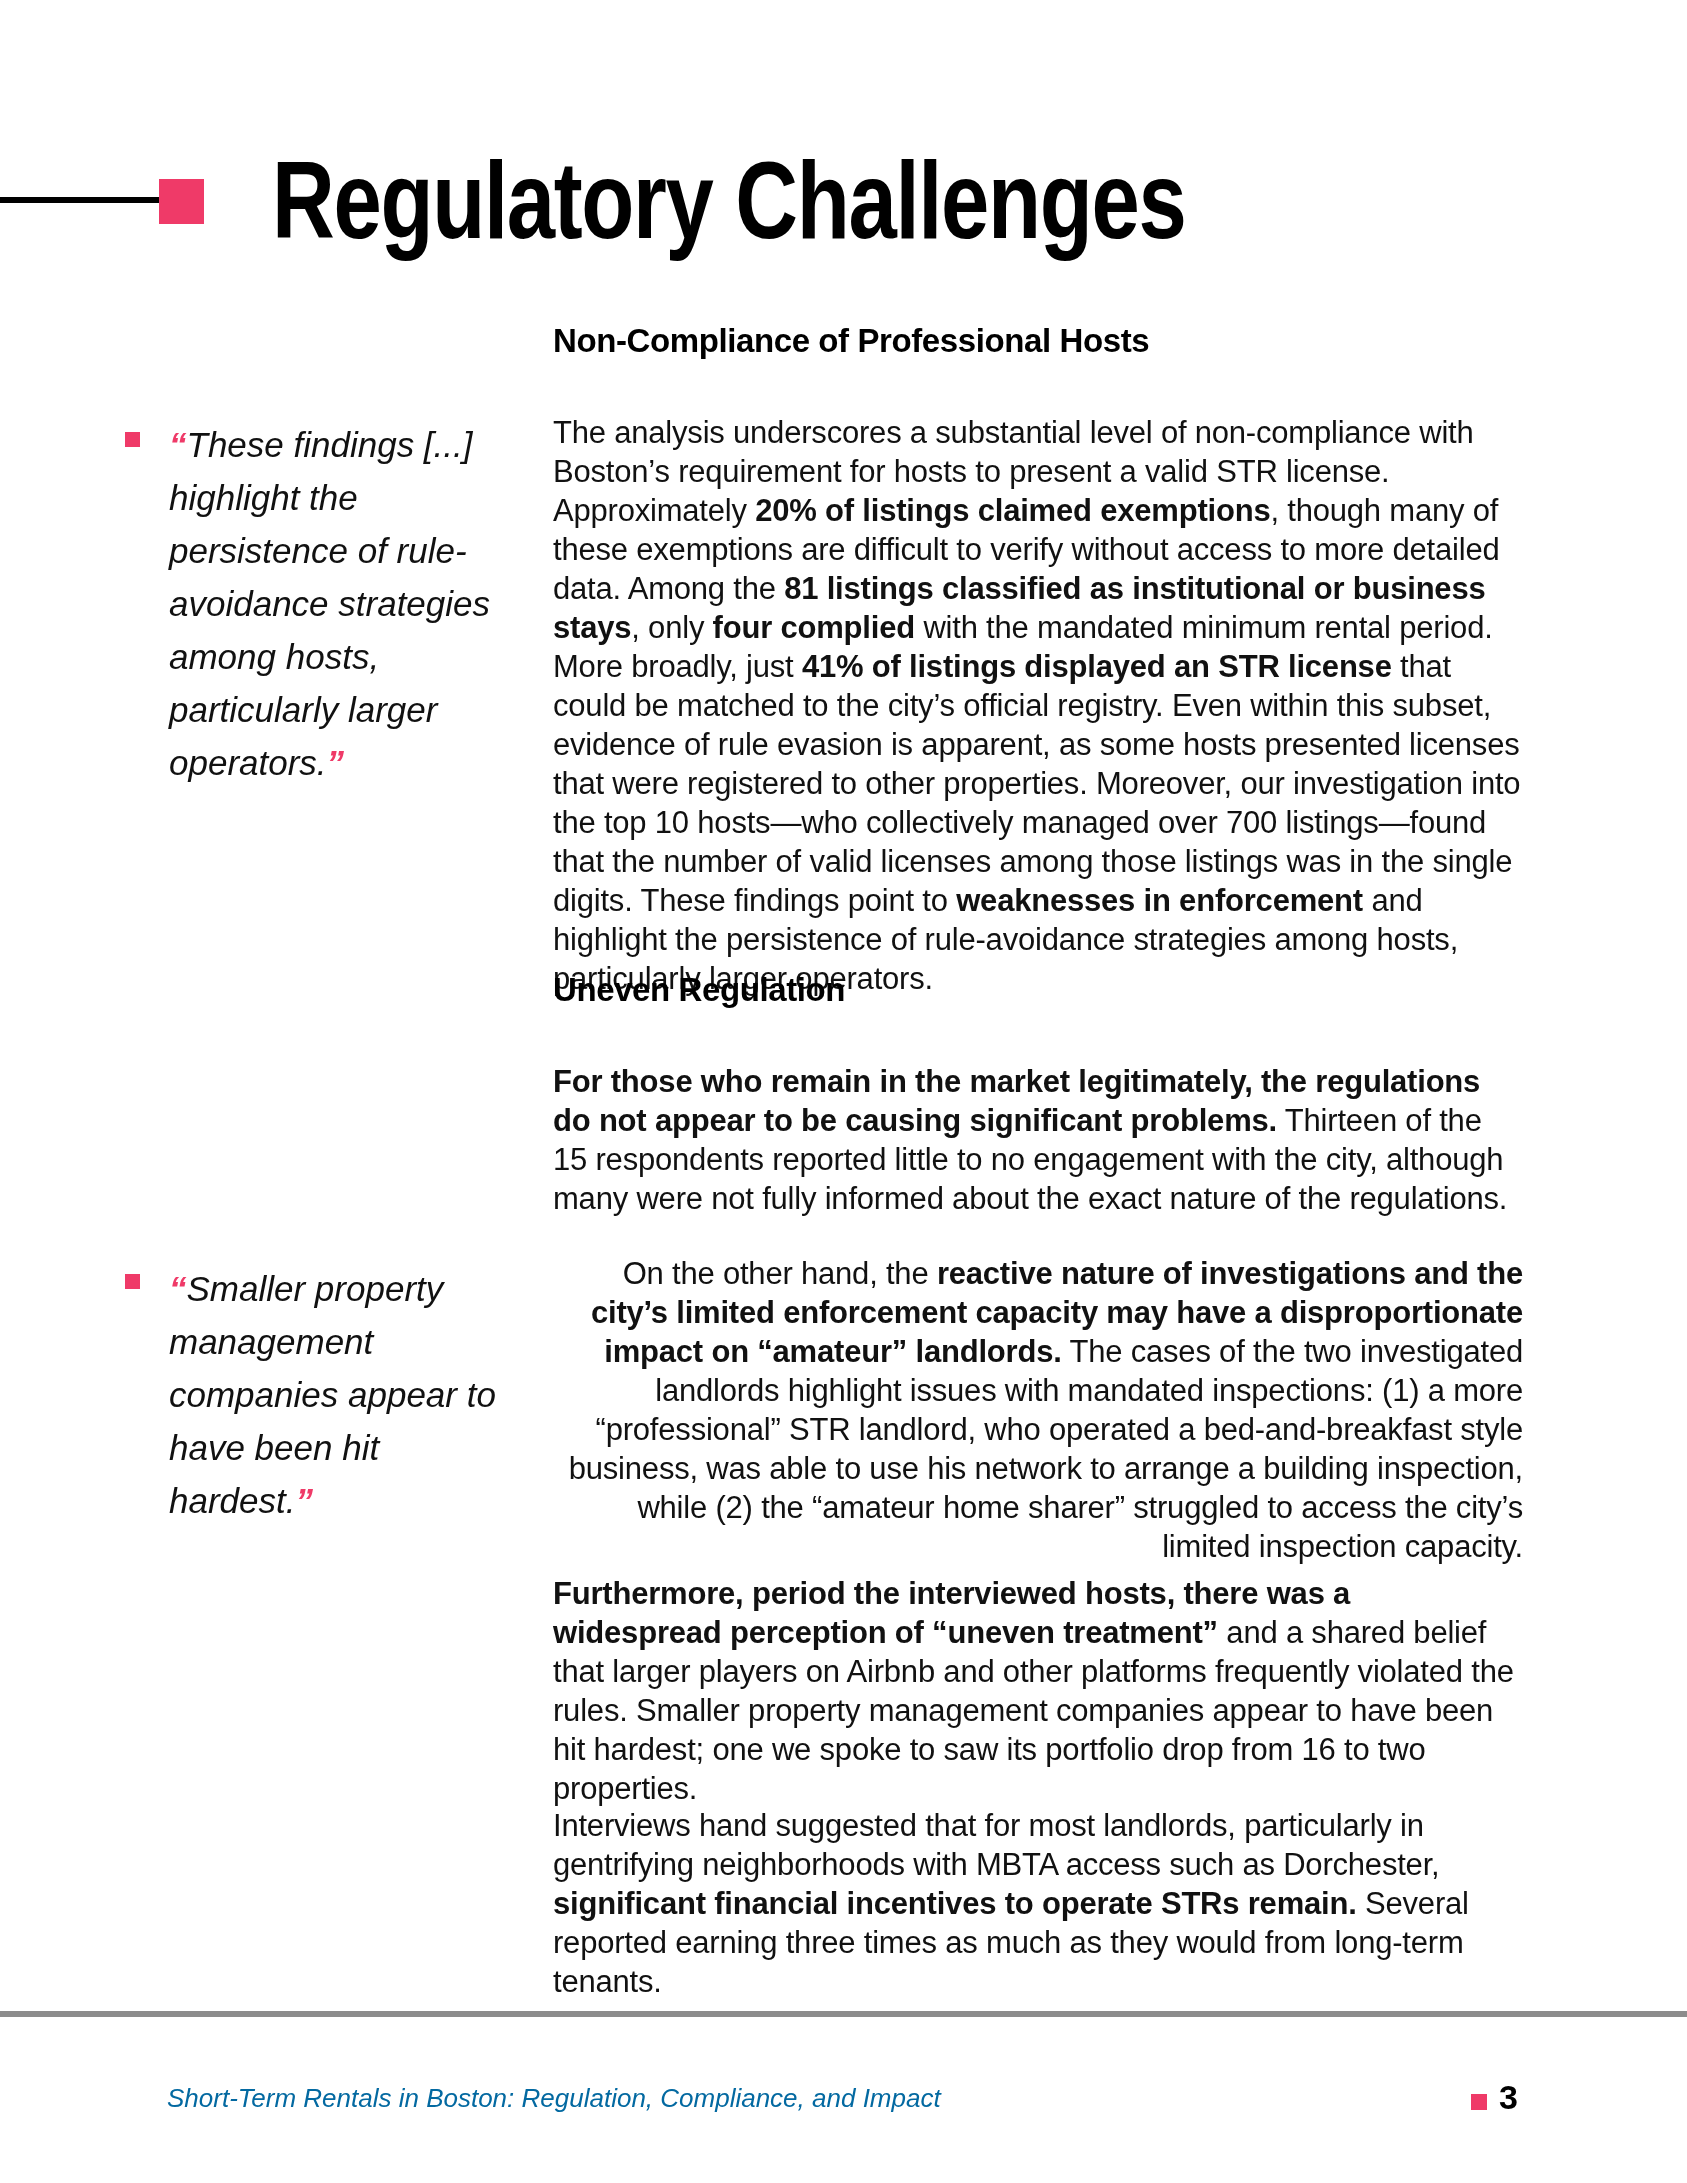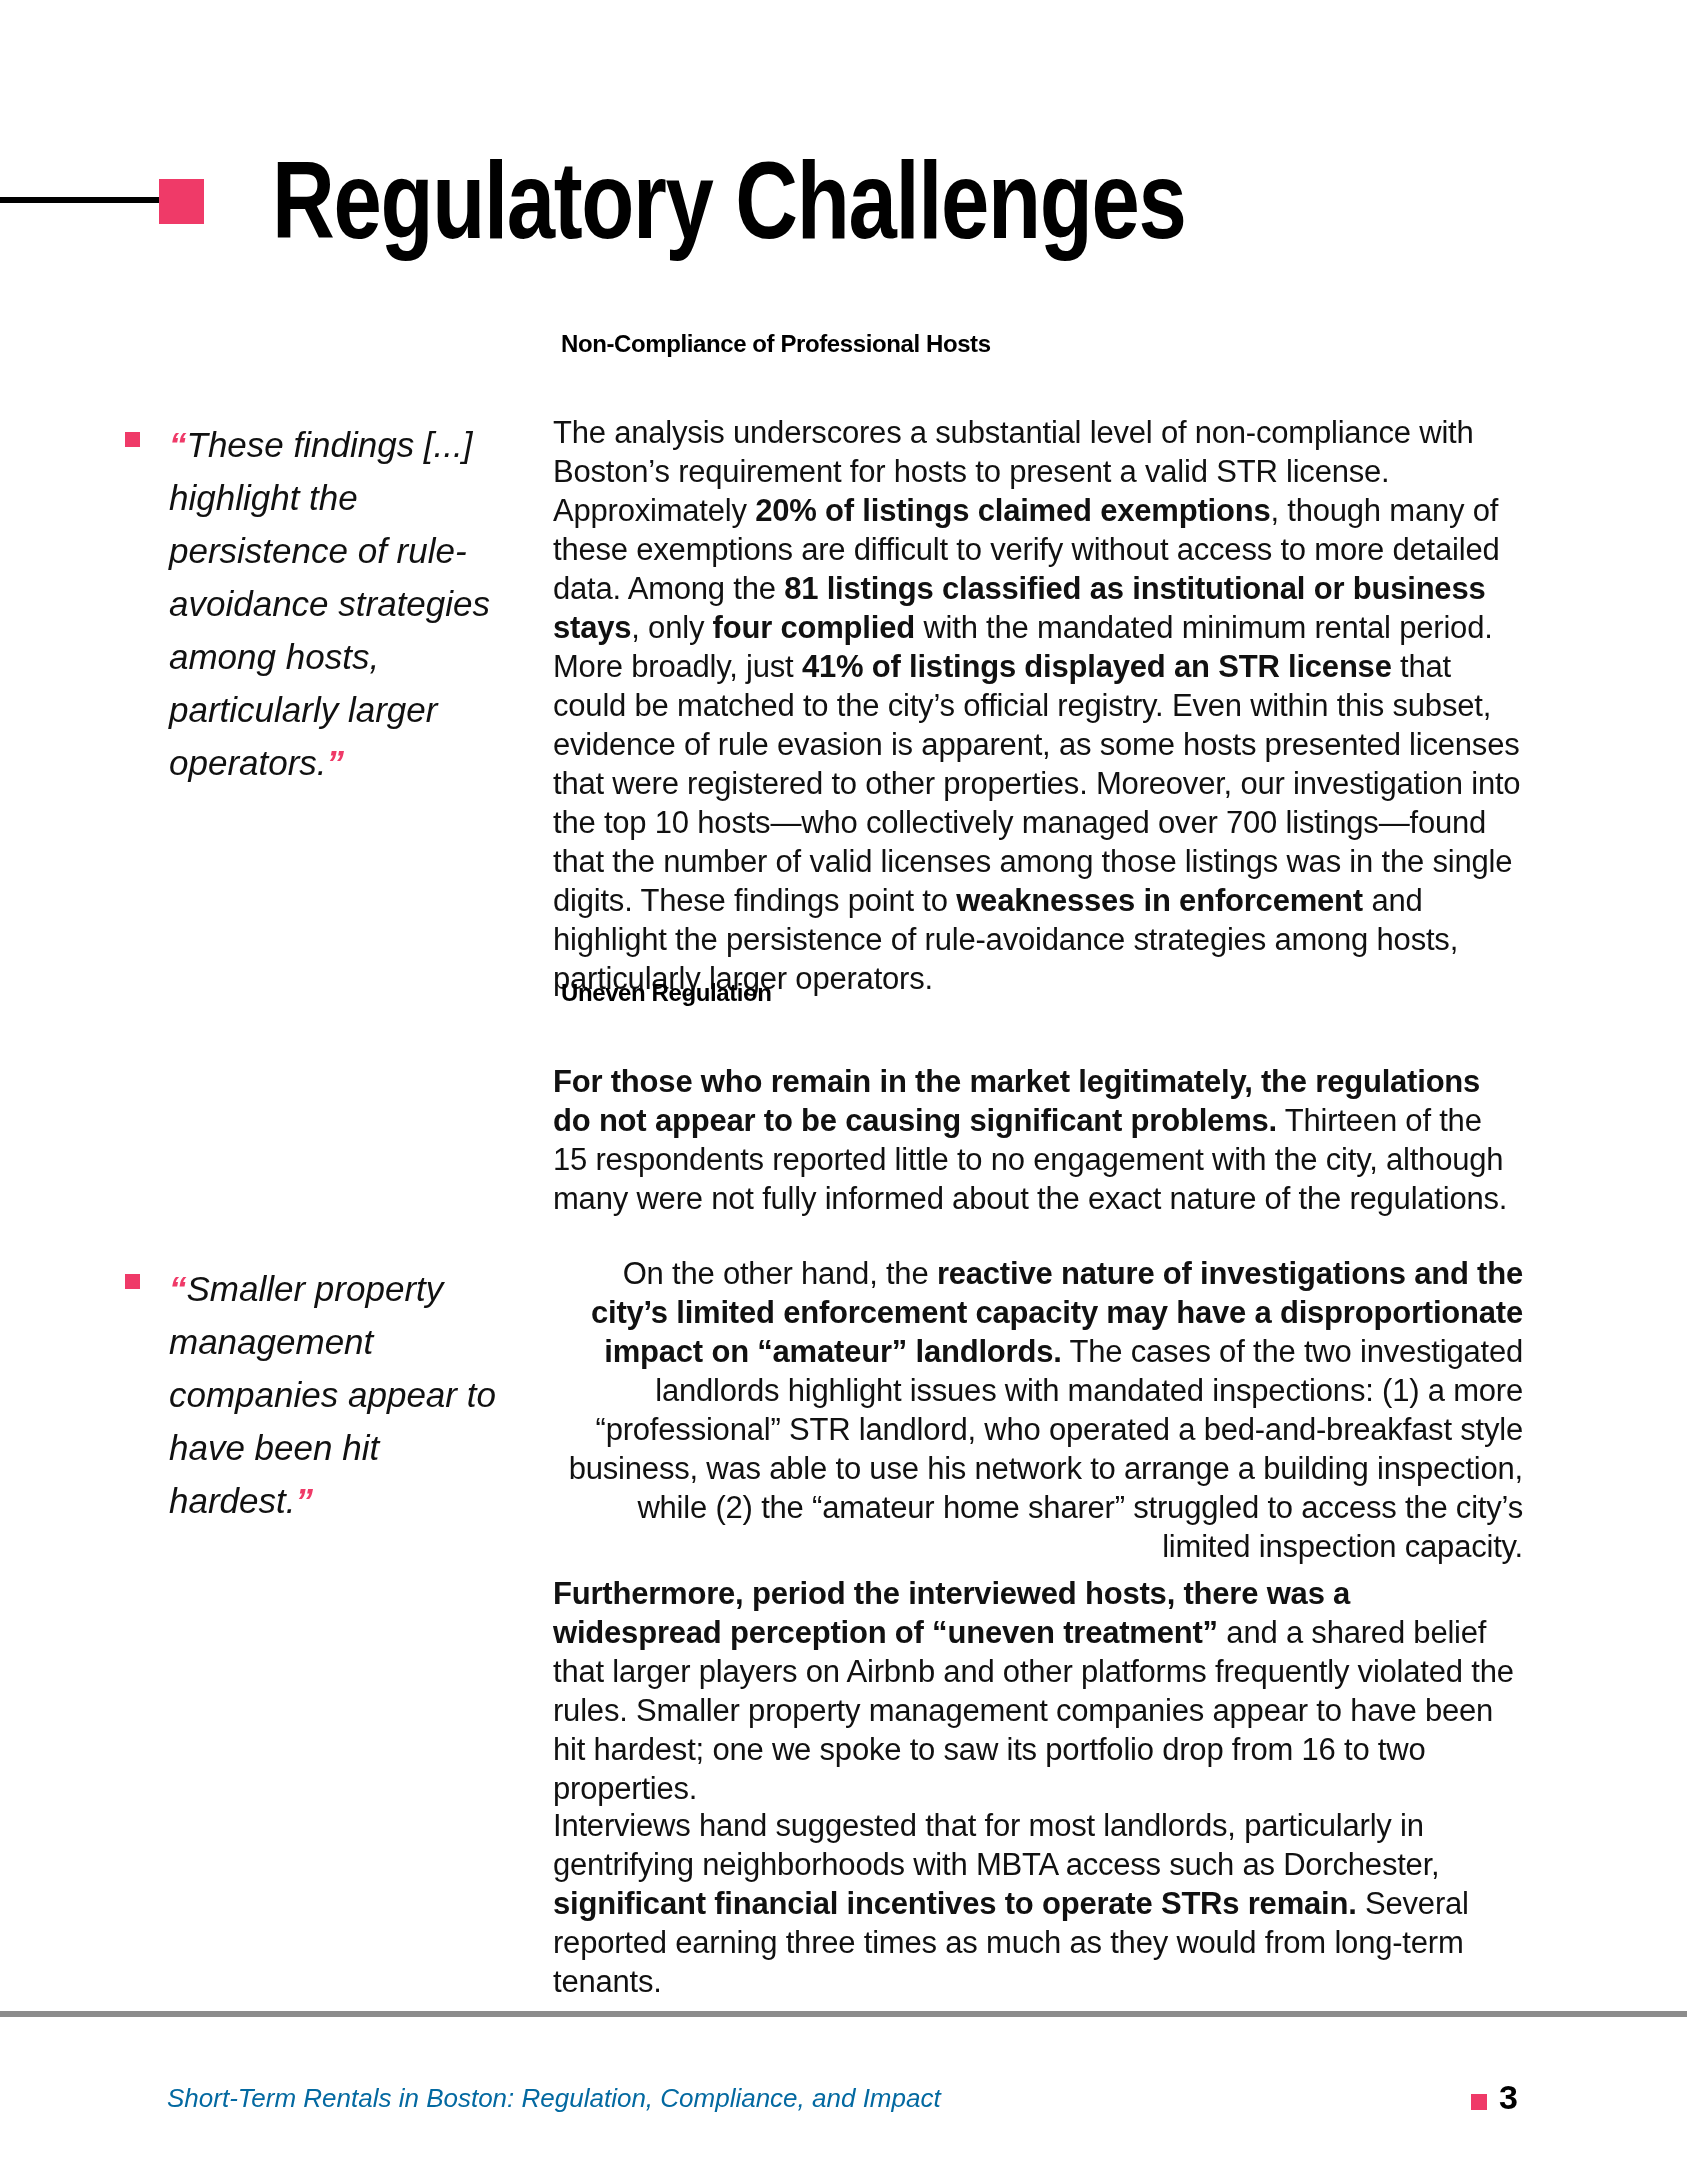--- a/index.html
+++ b/index.html
@@ -29,22 +29,22 @@
     font-style:italic;font-size:35px;line-height:53px;color:#111;
   }
   .pq-text .qlines{white-space:pre-line;}
   .qmark{font-weight:bold;font-style:italic;}
   .bullet-1{left:125px;top:432px;}
   .text-1{top:418px;}
   .bullet-2{left:125px;top:1274px;}
   .text-2{top:1262px;}
   
   .sec-heading{
-    position:absolute;left:553px;margin:8px;width:970px;
-    font-size:24px;font-weight:bold;letter-spacing:-0.4px;line-height:1.1;
+    position:absolute;left:553px;margin:0;width:970px;
+    font-size:33px;font-weight:bold;letter-spacing:-0.4px;line-height:1.1;
   }
   .sh1{top:323px;}
   .sh2{top:972px;}
   .para{
     position:absolute;left:553px;margin:0;width:970px;
     font-size:31px;line-height:39px;letter-spacing:-0.2px;color:#111;
   }
   .para .b{font-weight:bold;}
   .p1{top:413px;}
   .p2{top:1062px;}

